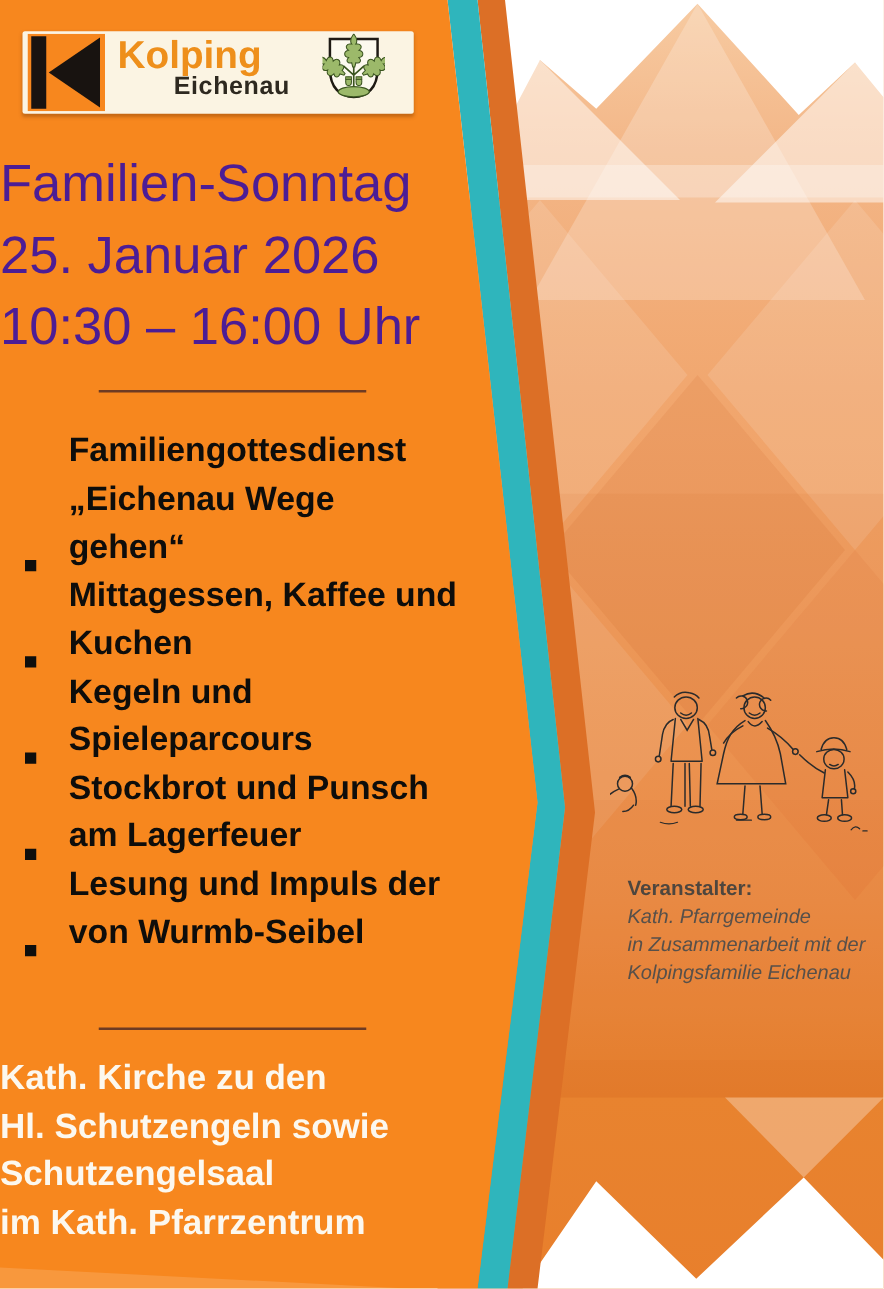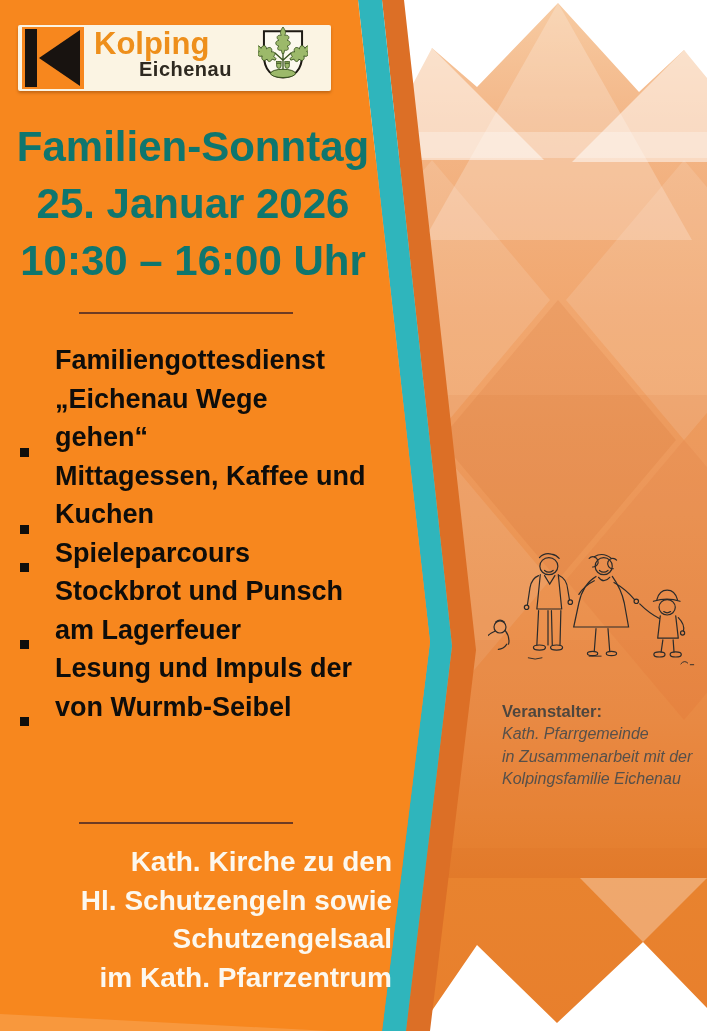--- a/index.html
+++ b/index.html
@@ -17,34 +17,34 @@
   #logo-box{
     left:18px;top:25px;width:313px;height:66px;
     background:#FBF4E3;border-radius:2px;
     box-shadow:0 2px 3px rgba(100,45,0,.35);
   }
   #logo-box .abs{position:absolute;}
   #brand-name{left:76px;top:1px;font-size:31px;line-height:36px;font-weight:bold;color:#EE8F1B;}
   #brand-location{left:121px;top:33px;font-size:20px;line-height:22px;font-weight:bold;color:#2E2920;letter-spacing:.5px;}
 
   
-  #title-block{left:0;top:118px;width:386px;text-align:center;
-    color:#0f766e;font-weight:bold;font-size:42px;line-height:57px;}
+  #title-block{left:0;top:118px;width:386px;text-align:left;
+    color:#4c1d95;font-weight:normal;font-size:42px;line-height:57px;}
   .divider{left:79px;width:214px;height:2px;background:#6E3B23;}
   #divider-1{top:312px;}
   #divider-2{top:822px;}
 
   
   #program{left:20px;top:341px;width:362px;}
   .item{display:flex;align-items:flex-end;}
   .marker{flex:0 0 auto;width:9px;height:9px;background:#0F0E0C;margin:13px 26px 0 0;}
   .item .txt{font-size:27px;line-height:38.5px;font-weight:bold;color:#0E0D0B;}
 
   
-  #venue{left:0;top:843px;width:392px;text-align:right;
+  #venue{left:0;top:843px;width:392px;text-align:left;
     color:#FCF8EF;font-weight:bold;font-size:28px;line-height:38.5px;}
 
   
   #organizer{left:502px;top:700px;width:200px;}
   #organizer .lbl{font-size:16.5px;line-height:23px;font-weight:bold;color:#4E463E;}
   #organizer .ln{font-size:16px;line-height:22.5px;color:#57504A;font-style:italic;}
 
   #family{left:488px;top:538px;}
 </style>
 </head>
@@ -135,20 +135,21 @@
     <div class="item">
       <span class="marker"></span>
       <div class="txt">
         <div>Mittagessen, Kaffee und</div>
         <div>Kuchen</div>
       </div>
     </div>
     <div class="item">
       <span class="marker"></span>
       <div class="txt">
+        <div>Kegeln und</div>
         <div>Spieleparcours</div>
       </div>
     </div>
     <div class="item">
       <span class="marker"></span>
       <div class="txt">
         <div>Stockbrot und Punsch</div>
         <div>am Lagerfeuer</div>
       </div>
     </div>

